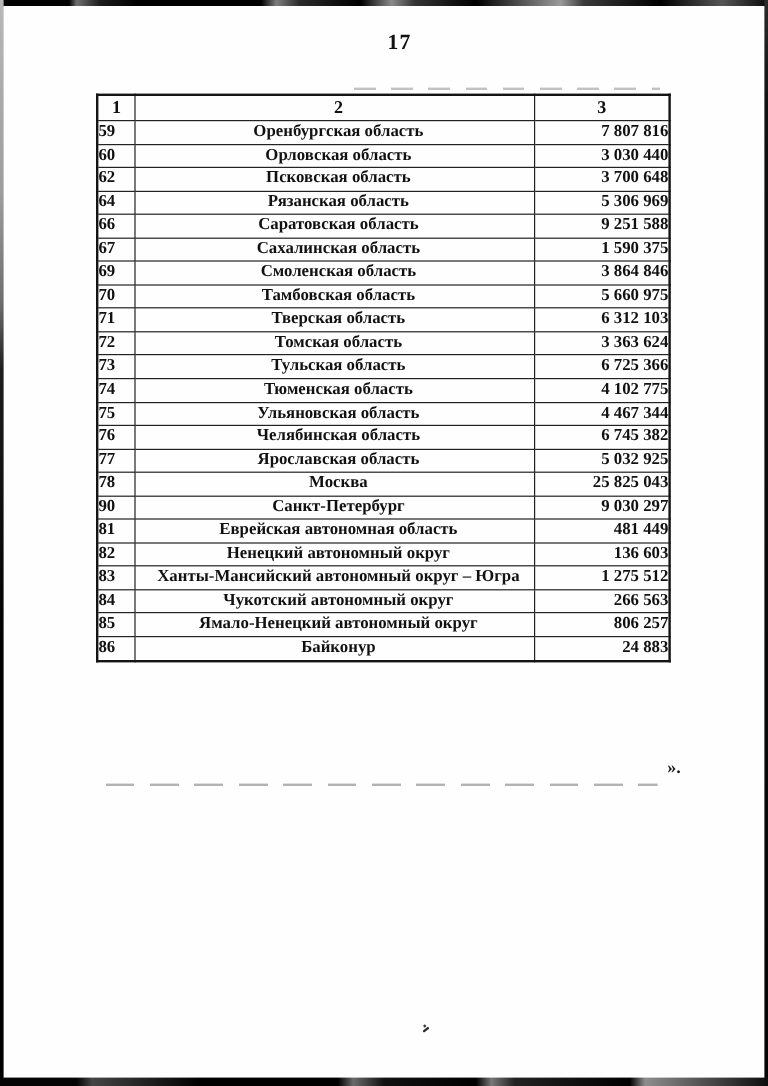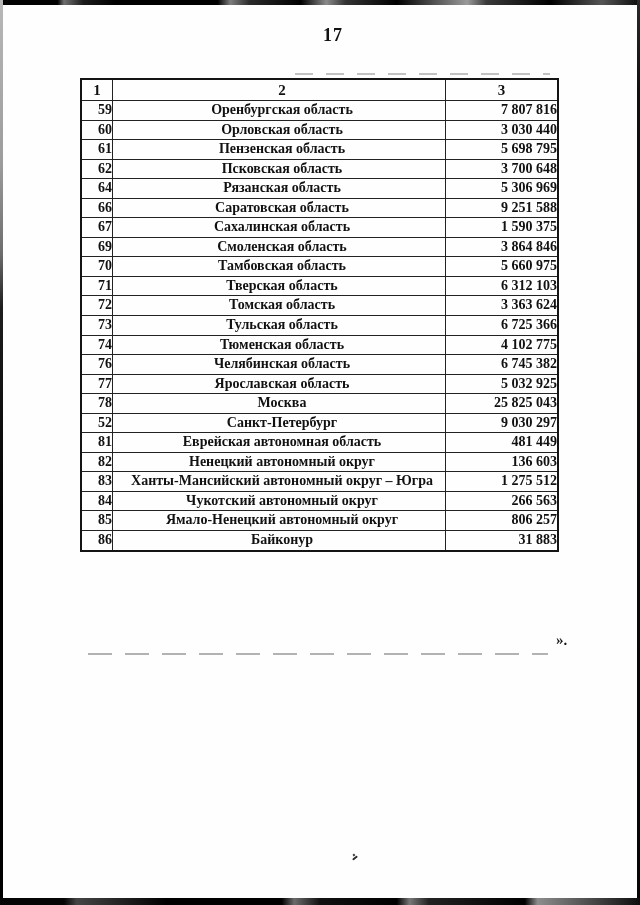--- a/index.html
+++ b/index.html
@@ -85,21 +85,21 @@
     line-height: 20px;
     font-size: 15px;
     text-align: center;
     font-weight: 700;
   }
   .data-table tbody td {
     height: 18.55px;
     line-height: 18.55px;
     font-size: 14px;
   }
-  .col-num   { width: 30px;  text-align: right; }
+  .col-num   { width: 30px;  text-align: left; }
   .col-name  { width: 326px; text-align: center; padding-left: 6px !important; }
   .col-value { width: 111px; text-align: right; }
 
   .closing-mark {
     position: absolute;
     left: 556px;
     top: 632px;
     font-size: 15px;
     font-weight: 700;
     color: #161616;
@@ -150,25 +150,20 @@
           <td class="col-num">59</td>
           <td class="col-name">Оренбургская область</td>
           <td class="col-value">7 807 816</td>
         </tr>
         <tr>
           <td class="col-num">60</td>
           <td class="col-name">Орловская область</td>
           <td class="col-value">3 030 440</td>
         </tr>
         <tr>
-          <td class="col-num">61</td>
-          <td class="col-name">Пензенская область</td>
-          <td class="col-value">5 698 795</td>
-        </tr>
-        <tr>
           <td class="col-num">62</td>
           <td class="col-name">Псковская область</td>
           <td class="col-value">3 700 648</td>
         </tr>
         <tr>
           <td class="col-num">64</td>
           <td class="col-name">Рязанская область</td>
           <td class="col-value">5 306 969</td>
         </tr>
         <tr>
@@ -205,36 +200,41 @@
           <td class="col-num">73</td>
           <td class="col-name">Тульская область</td>
           <td class="col-value">6 725 366</td>
         </tr>
         <tr>
           <td class="col-num">74</td>
           <td class="col-name">Тюменская область</td>
           <td class="col-value">4 102 775</td>
         </tr>
         <tr>
+          <td class="col-num">75</td>
+          <td class="col-name">Ульяновская область</td>
+          <td class="col-value">4 467 344</td>
+        </tr>
+        <tr>
           <td class="col-num">76</td>
           <td class="col-name">Челябинская область</td>
           <td class="col-value">6 745 382</td>
         </tr>
         <tr>
           <td class="col-num">77</td>
           <td class="col-name">Ярославская область</td>
           <td class="col-value">5 032 925</td>
         </tr>
         <tr>
           <td class="col-num">78</td>
           <td class="col-name">Москва</td>
           <td class="col-value">25 825 043</td>
         </tr>
         <tr>
-          <td class="col-num">52</td>
+          <td class="col-num">90</td>
           <td class="col-name">Санкт-Петербург</td>
           <td class="col-value">9 030 297</td>
         </tr>
         <tr>
           <td class="col-num">81</td>
           <td class="col-name">Еврейская автономная область</td>
           <td class="col-value">481 449</td>
         </tr>
         <tr>
           <td class="col-num">82</td>
@@ -252,21 +252,21 @@
           <td class="col-value">266 563</td>
         </tr>
         <tr>
           <td class="col-num">85</td>
           <td class="col-name">Ямало-Ненецкий автономный округ</td>
           <td class="col-value">806 257</td>
         </tr>
         <tr>
           <td class="col-num">86</td>
           <td class="col-name">Байконур</td>
-          <td class="col-value">31 883</td>
+          <td class="col-value">24 883</td>
         </tr>
       </tbody>
   </table>
 
   <div class="smudge-below-table"></div>
 
   <div class="closing-mark">».</div>
 
   <div class="ink-speck"></div>
 

